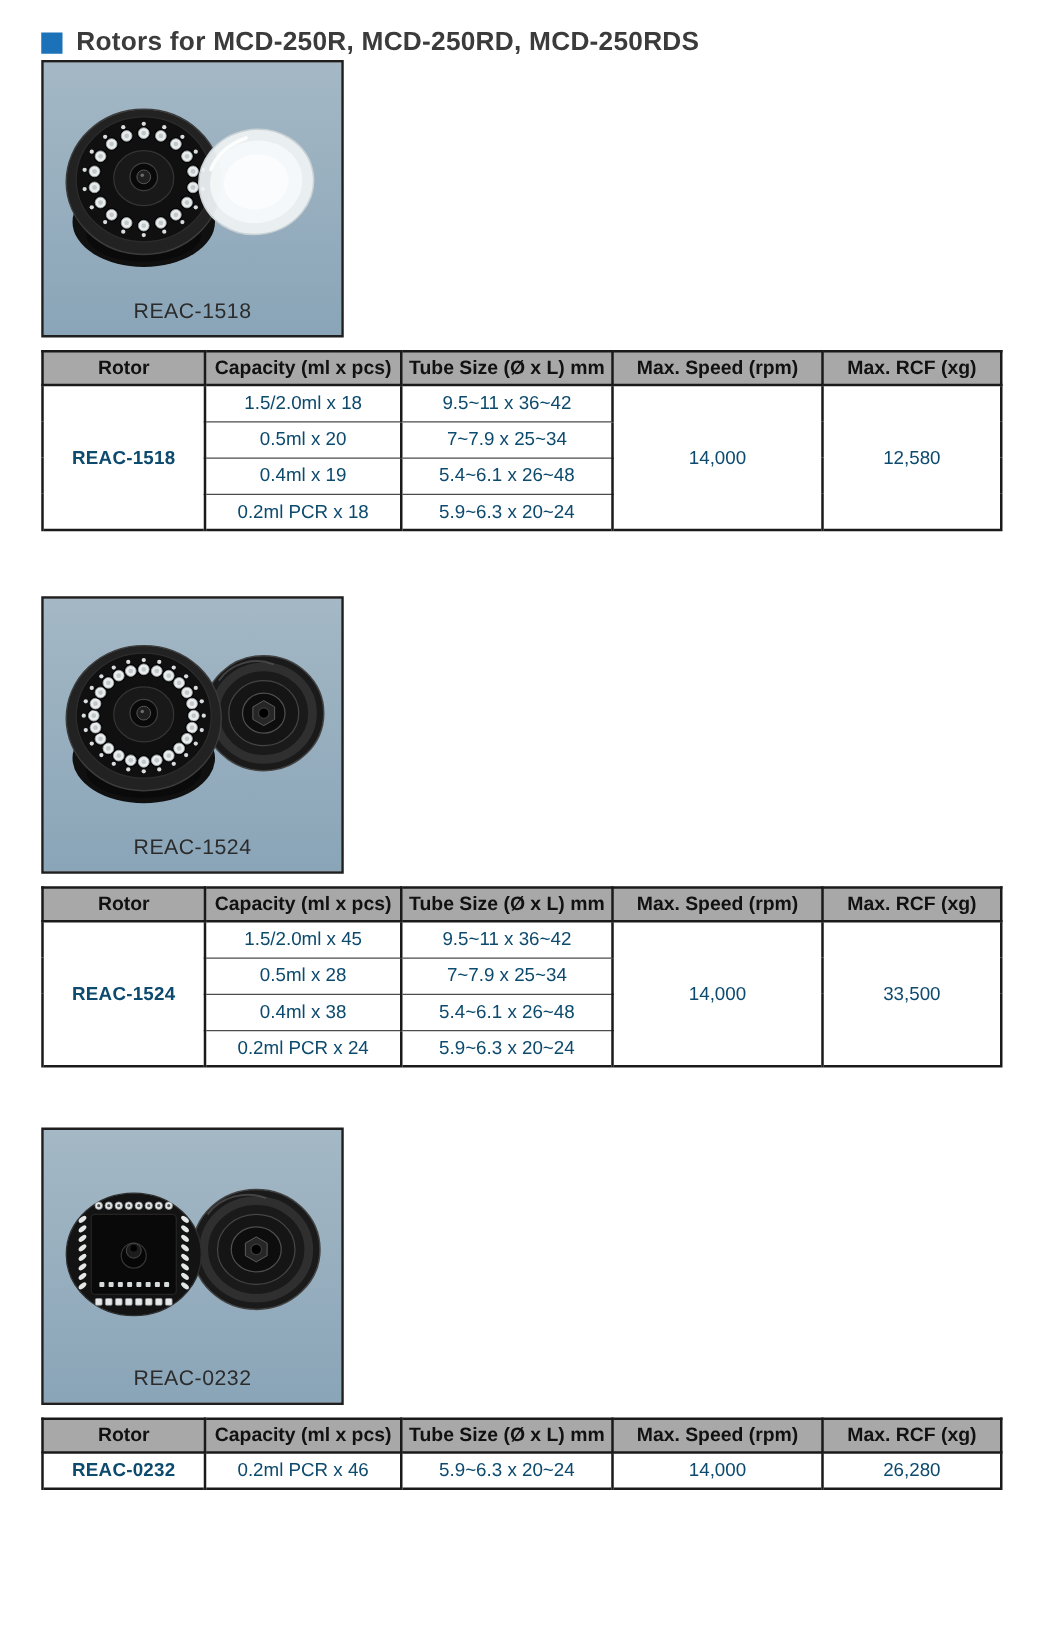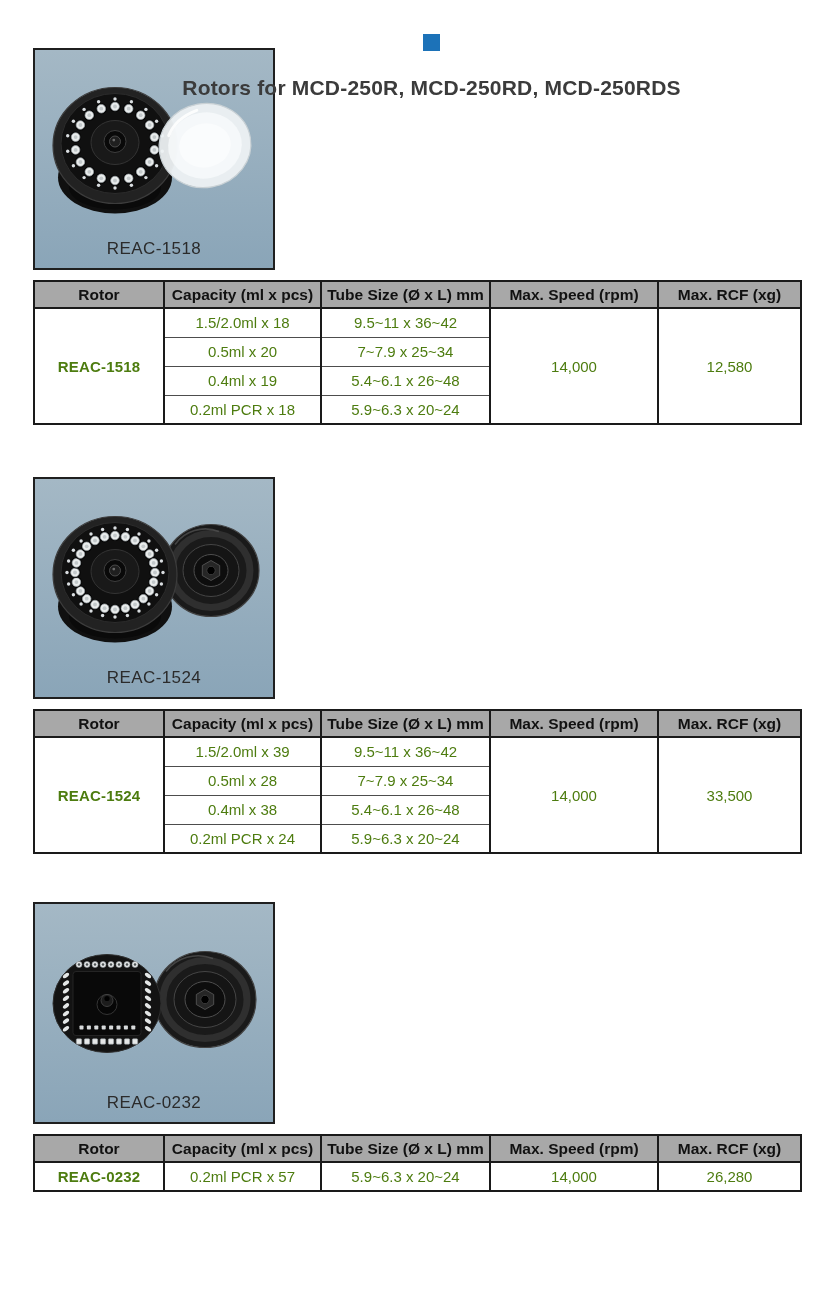--- a/index.html
+++ b/index.html
@@ -8,21 +8,21 @@
     --panel_bg_top:#a4b8c5;
     --panel_bg_bottom:#8aa5b8;
     --table_border:#1a1a1a;
   }
   *{box-sizing:border-box;}
   html,body{margin:0;padding:0;}
   body{
     width:830px;height:1306px;overflow:hidden;background:#ffffff;
     font-family:"Liberation Sans",sans-serif;color:#1a1a1a;
   }
-  .title-row{display:flex;align-items:center;gap:11px;padding-top:34px;margin-left:33px;height:24px;flex-direction:column;}
+  .title-row{display:flex;align-items:center;gap:11px;padding-top:34px;margin-left:33px;height:24px;}
   .title-bullet{width:17px;height:17px;background:var(--accent);flex:0 0 auto;}
   .title-text{font-size:21px;font-weight:700;color:#3b3b3b;letter-spacing:0.2px;white-space:nowrap;}
 
   section{margin-left:33px;}
   .panel{
     width:242px;height:222px;border:2px solid #1f1f1f;
     background:linear-gradient(180deg,var(--panel_bg_top) 0%,var(--panel_bg_bottom) 100%);
     display:flex;flex-direction:column;
   }
   .sec-0 .panel{margin-top:14px;}
@@ -41,21 +41,21 @@
   }
   .spec-table th{
     background:var(--table_header_bg);
     border:2px solid var(--table_border);
     font-size:15.5px;font-weight:600;color:#111;
     height:27px;padding:1px 2px;text-align:center;
   }
   .spec-table td{
     border-left:2px solid var(--table_border);
     border-right:2px solid var(--table_border);
-    font-size:15px;text-align:center;height:29px;padding:1px 2px;color:#4d7c0f;
+    font-size:15px;text-align:center;height:29px;padding:1px 2px;color:#0c4a6e;
   }
   .spec-table tbody tr + tr td{border-top:1px solid #4d4d4d;}
   .spec-table td.rotor-cell{font-weight:700;letter-spacing:0.2px;}
 </style>
 </head>
 <body>
 
 <header class="title-row">
   <span class="title-bullet"></span>
   <h1 class="title-text">Rotors for MCD-250R, MCD-250RD, MCD-250RDS</h1>
@@ -333,21 +333,21 @@
         <th>Rotor</th>
         <th>Capacity (ml x pcs)</th>
         <th>Tube Size (Ø x L) mm</th>
         <th>Max. Speed (rpm)</th>
         <th>Max. RCF (xg)</th>
       </tr>
     </thead>
     <tbody>
       <tr>
         <td class="rotor-cell" rowspan="4">REAC-1524</td>
-        <td>1.5/2.0ml x 39</td>
+        <td>1.5/2.0ml x 45</td>
         <td>9.5~11 x 36~42</td>
         <td rowspan="4">14,000</td>
         <td rowspan="4">33,500</td>
       </tr>
       <tr>
         <td>0.5ml x 28</td>
         <td>7~7.9 x 25~34</td>
       </tr>
       <tr>
         <td>0.4ml x 38</td>
@@ -445,20 +445,20 @@
         <th>Rotor</th>
         <th>Capacity (ml x pcs)</th>
         <th>Tube Size (Ø x L) mm</th>
         <th>Max. Speed (rpm)</th>
         <th>Max. RCF (xg)</th>
       </tr>
     </thead>
     <tbody>
       <tr>
         <td class="rotor-cell">REAC-0232</td>
-        <td>0.2ml PCR x 57</td>
+        <td>0.2ml PCR x 46</td>
         <td>5.9~6.3 x 20~24</td>
         <td>14,000</td>
         <td>26,280</td>
       </tr>
     </tbody>
   </table>
 </section>
 
 </body></html>

